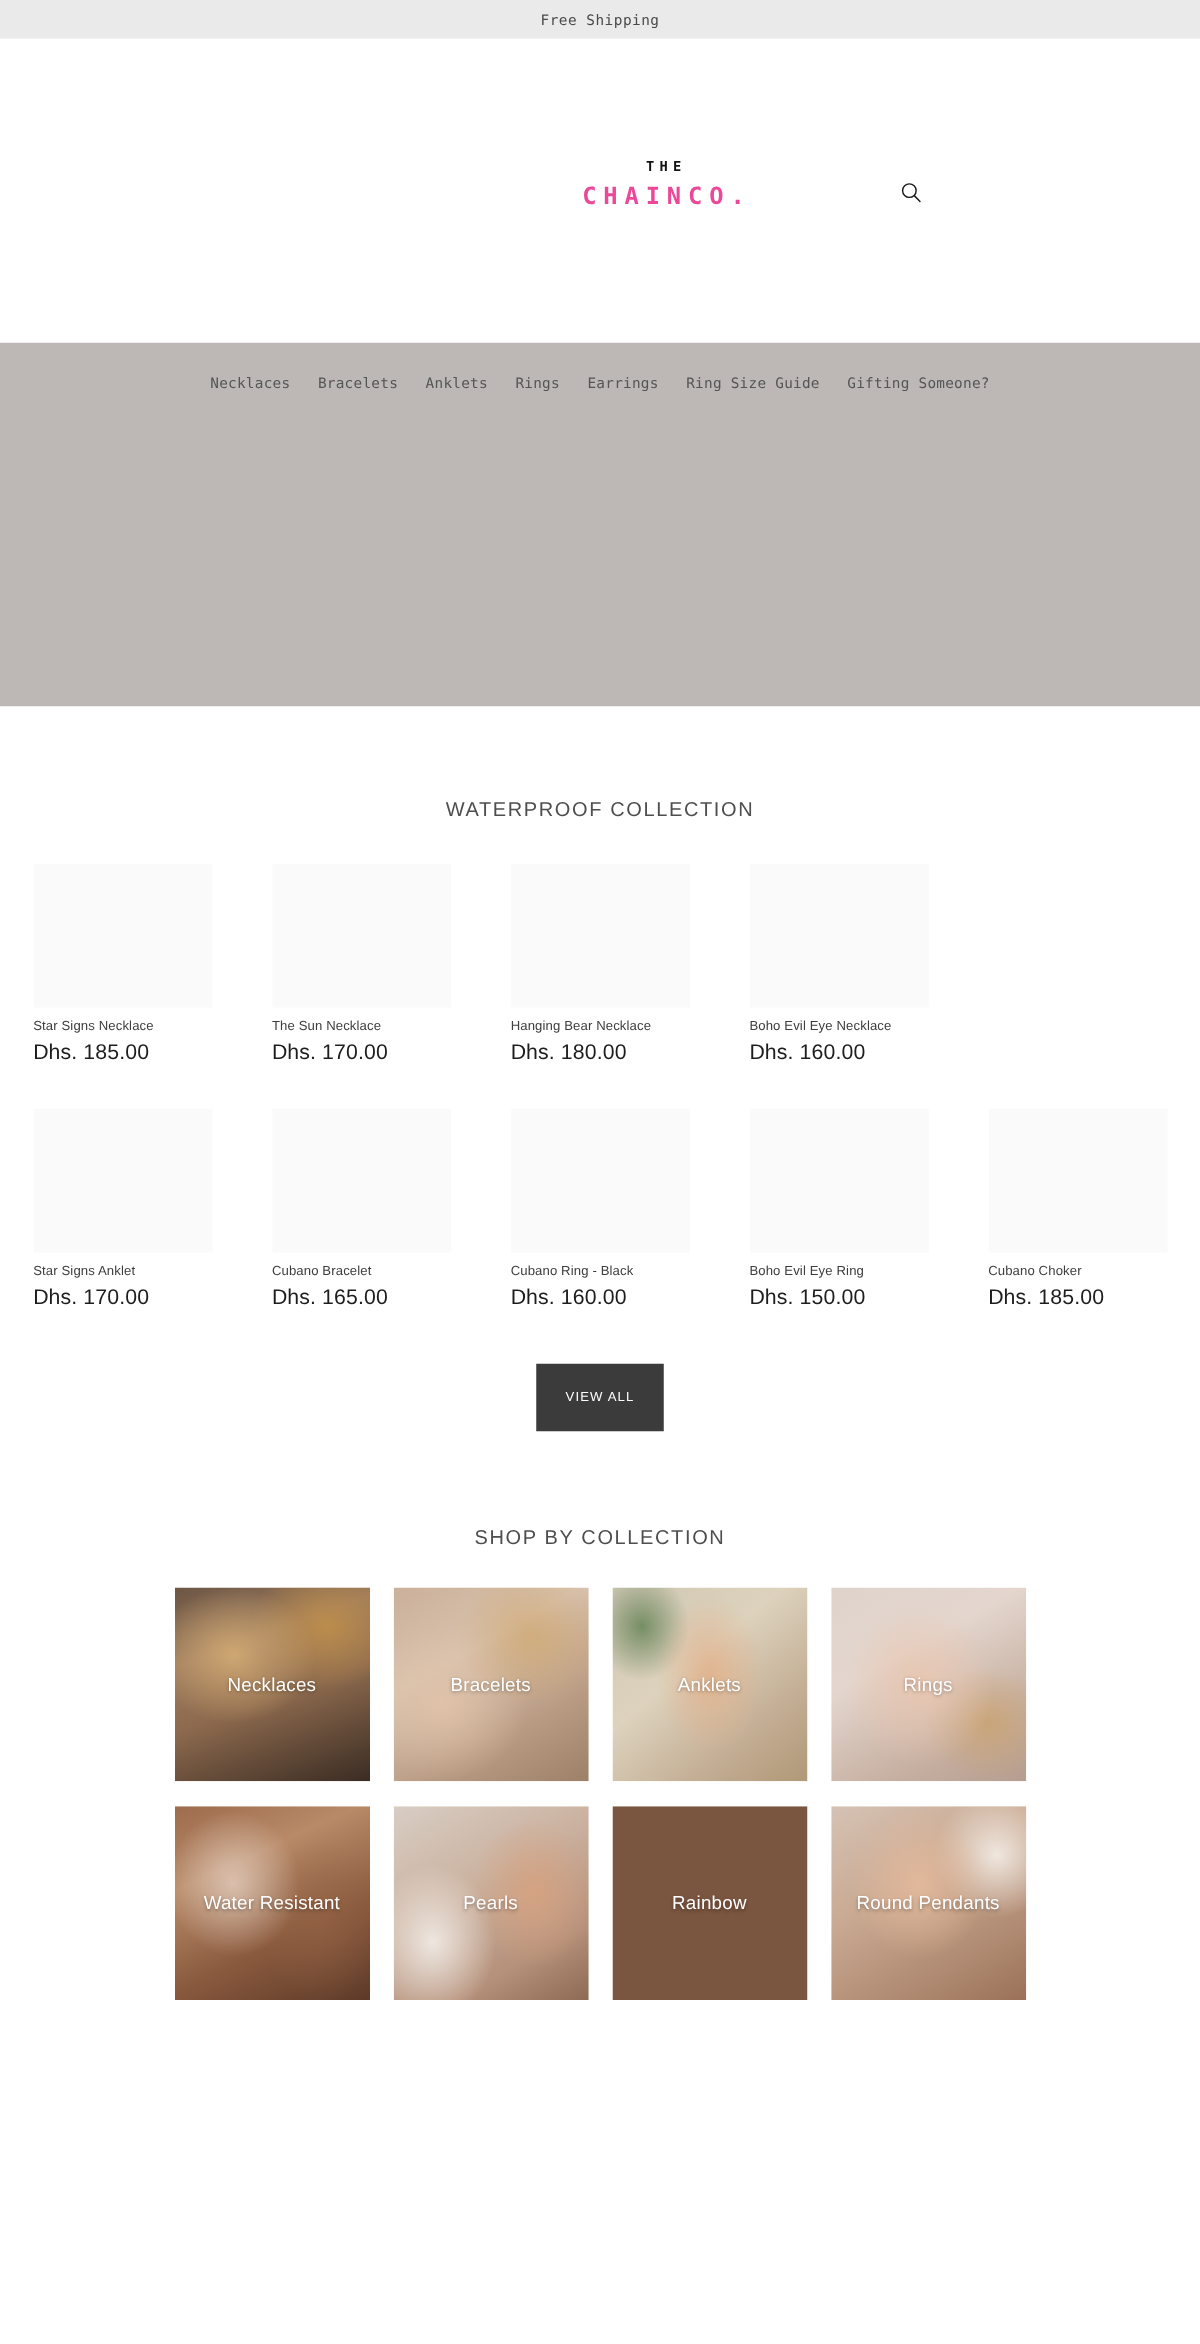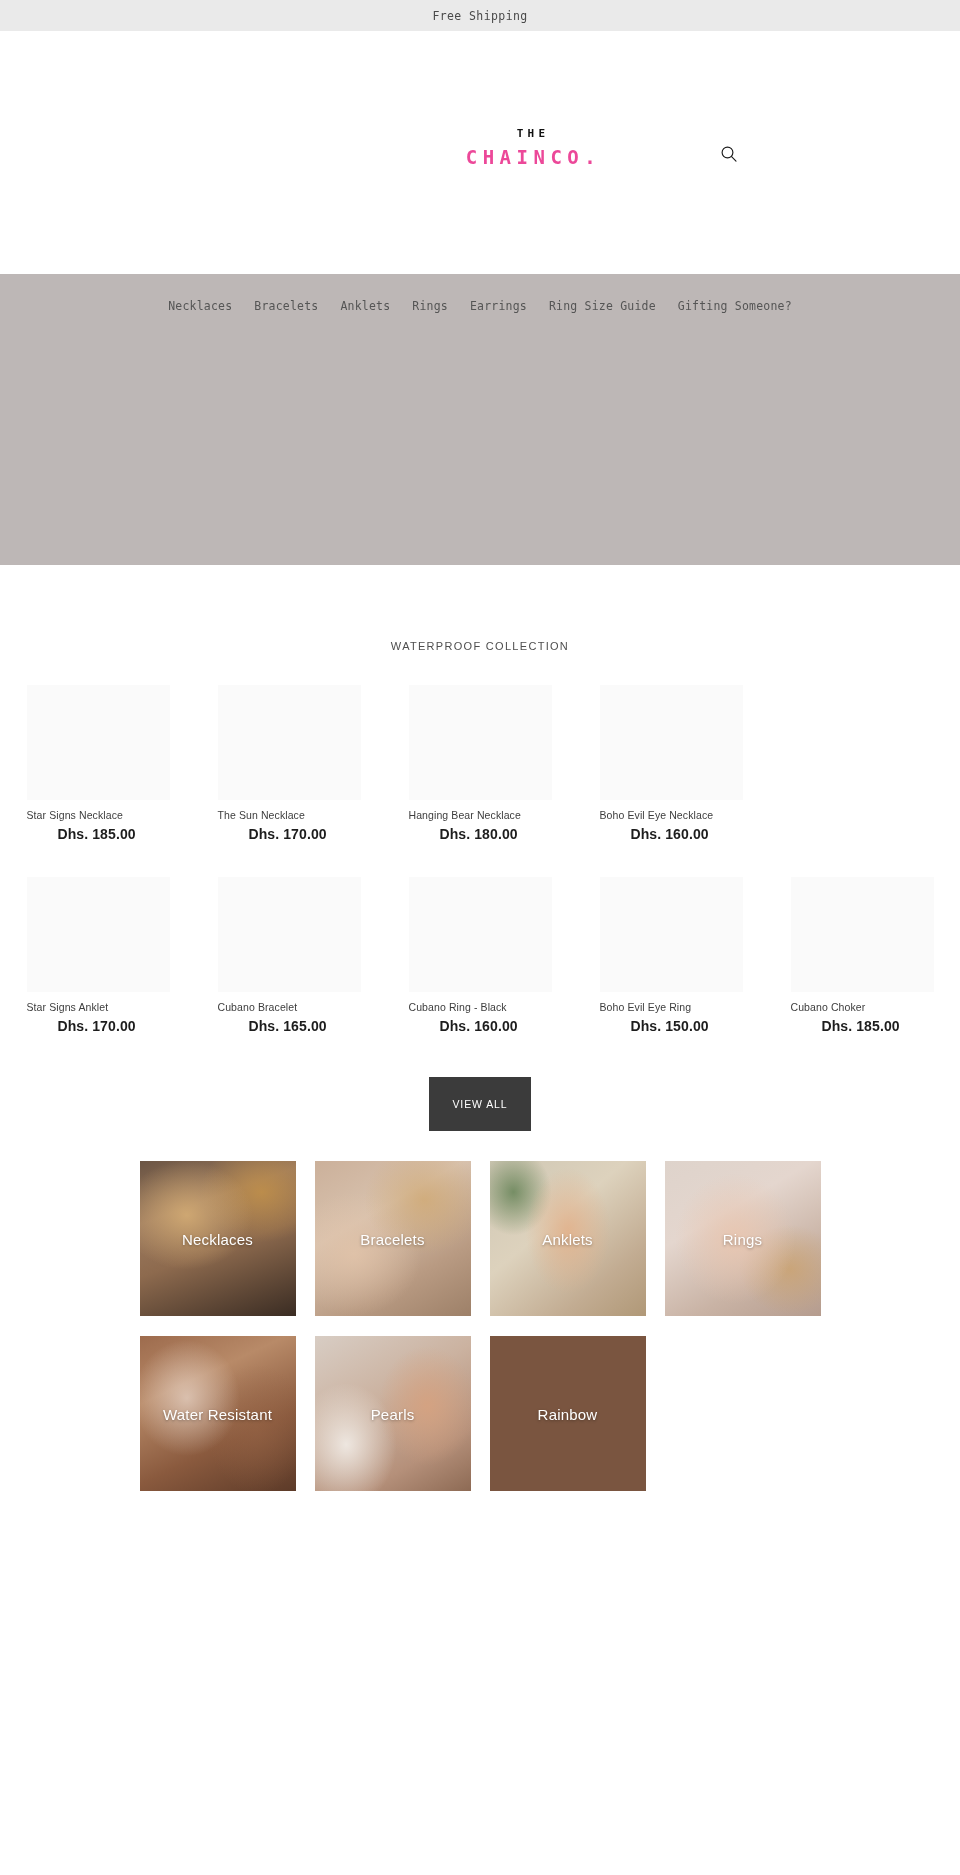--- a/index.html
+++ b/index.html
@@ -107,21 +107,21 @@
   .hero {
     width: 960px;
     height: 291px;
     background: #bdb7b6;
   }
 
   
   .section-title {
     text-align: center;
     font-family: "Liberation Sans", sans-serif;
-    font-size: 11px;
+    font-size: 16px;
     letter-spacing: 1.3px;
     color: #4e4e4e;
     font-weight: 400;
   }
 
   .waterproof-section { padding-top: 0; }
   .wp-title { margin-top: 75px; }
 
   
   .product-grid {
@@ -142,25 +142,24 @@
   .product-name {
     margin-top: 9px;
     font-size: 10.5px;
     line-height: 13px;
     color: #3d3d3d;
     letter-spacing: 0.1px;
     white-space: nowrap;
   }
   .product-price {
     margin-top: 4px;
-    font-size: 14px;
-    font-weight: 700;
+    font-size: 17px;
+    font-weight: 400;
     color: #1d1d1d;
     letter-spacing: 0.1px;
-    margin-left: 31px;
   }
   .product-grid.row-two { margin-top: 35px; }
 
   
   .viewall-wrap {
     display: flex;
     justify-content: center;
     margin-top: 43px;
   }
   .viewall-btn {
@@ -354,20 +353,21 @@
         <div class="product-price">Dhs. 185.00</div>
       </div>
     </div>
 
     <div class="viewall-wrap">
       <button class="viewall-btn">VIEW ALL</button>
     </div>
   </section>
 
   <section>
+    <h2 class="section-title sbc-title">SHOP BY COLLECTION</h2>
 
     <div class="collection-grid">
       <div class="collection-tile">
         <div class="tile-img img-necklaces"></div>
         <span class="collection-label">Necklaces</span>
       </div>
       <div class="collection-tile">
         <div class="tile-img img-bracelets"></div>
         <span class="collection-label">Bracelets</span>
       </div>
@@ -384,16 +384,20 @@
         <span class="collection-label">Water Resistant</span>
       </div>
       <div class="collection-tile">
         <div class="tile-img img-pearls"></div>
         <span class="collection-label">Pearls</span>
       </div>
       <div class="collection-tile">
         <div class="tile-img img-rainbow"></div>
         <span class="collection-label">Rainbow</span>
       </div>
+      <div class="collection-tile">
+        <div class="tile-img img-round"></div>
+        <span class="collection-label">Round Pendants</span>
+      </div>
     </div>
   </section>
 
 </div>
 
 </body></html>

